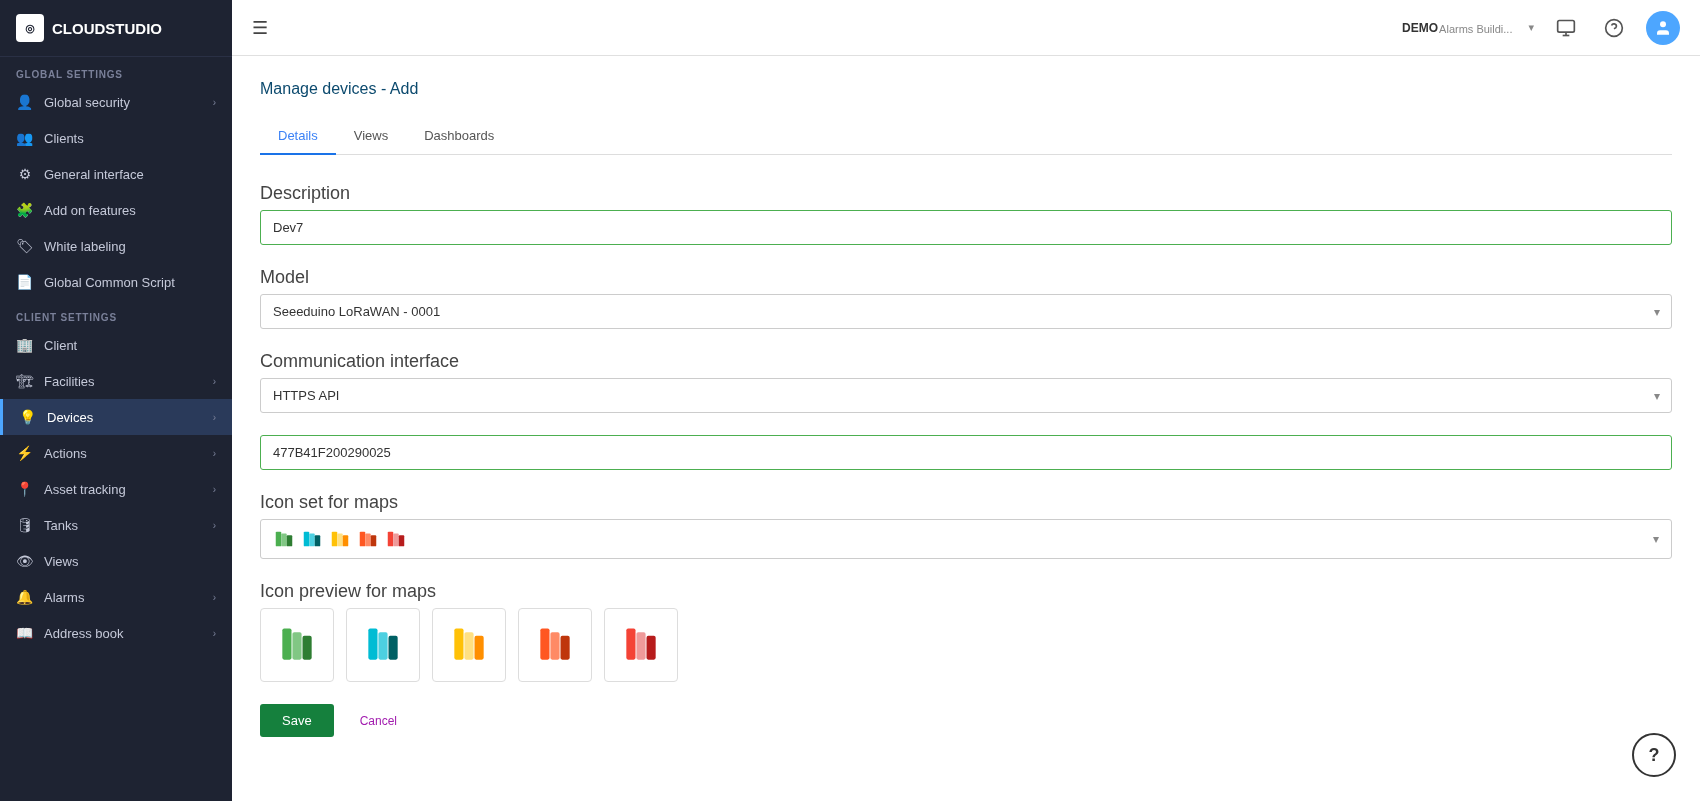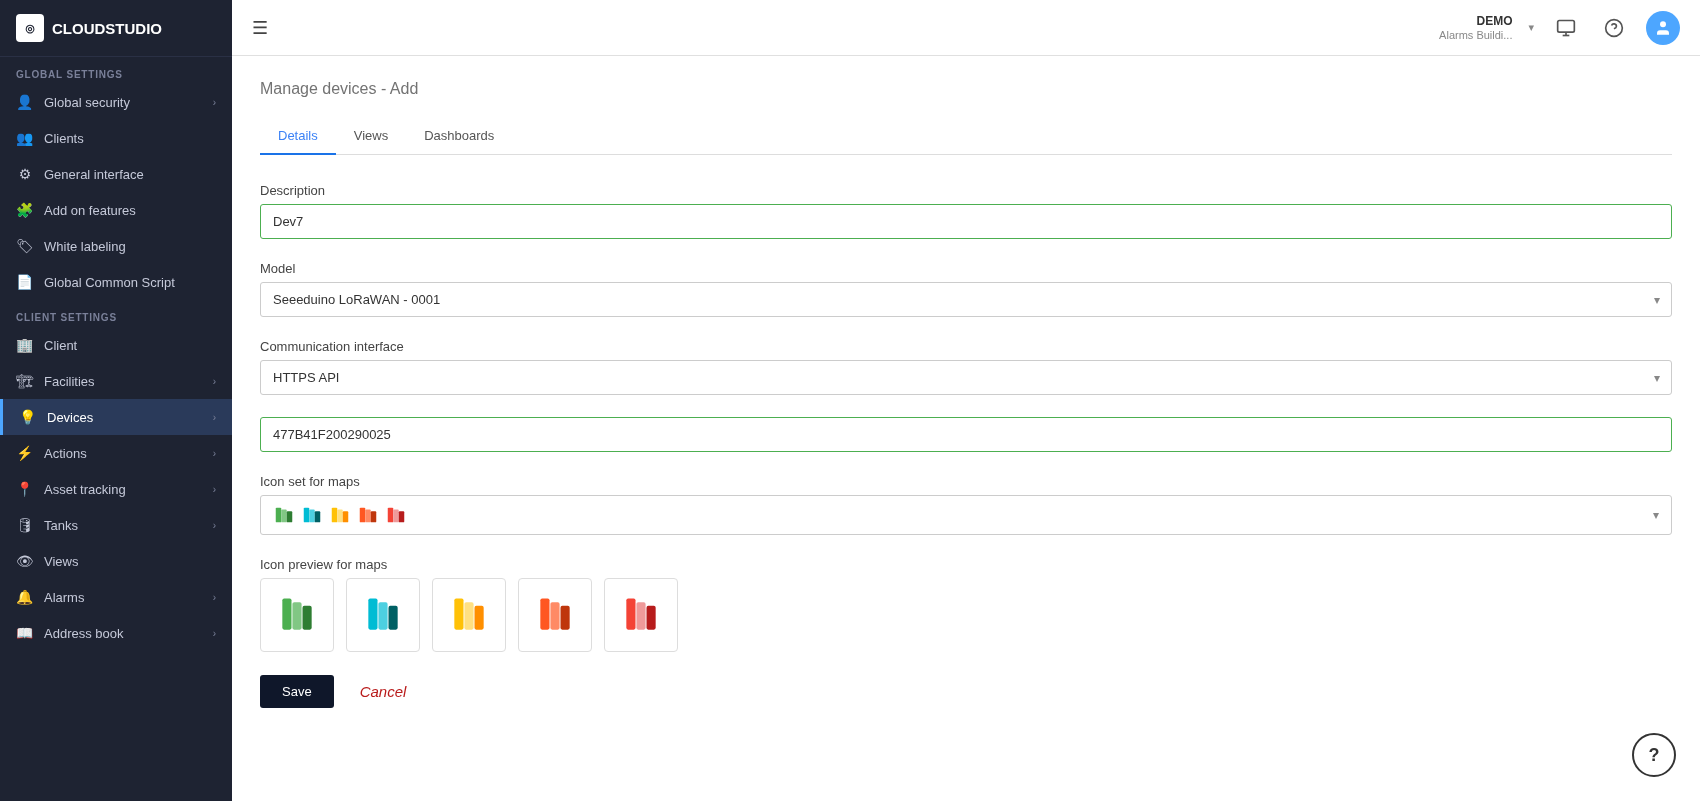--- a/index.html
+++ b/index.html
@@ -98,21 +98,21 @@
       color: #444;
     }
     .topbar-spacer { flex: 1; }
     .topbar-right {
       display: flex;
       align-items: center;
       gap: 16px;
     }
     .topbar-demo-info {
       display: flex;
-      flex-direction: column;
+      flex-direction: row;
       align-items: flex-end;
       font-size: 11px;
       color: #333;
       gap: 1px;
     }
     .topbar-demo-info .demo-label { font-weight: bold; font-size: 12px; }
     .topbar-demo-info .demo-sub { color: #888; font-size: 11px; }
     .topbar-icon-btn {
       width: 32px;
       height: 32px;
@@ -141,21 +141,21 @@
     
     .page-content {
       flex: 1;
       overflow-y: auto;
       padding: 24px 28px;
       background: #fff;
     }
     .page-title {
       font-size: 16px;
       font-weight: 500;
-      color: #737373;
+      color: #0c4a6e;
       margin-bottom: 20px;
     }
 
     
     .tabs {
       display: flex;
       border-bottom: 1px solid #ddd;
       margin-bottom: 28px;
       gap: 0;
     }
@@ -171,21 +171,21 @@
       color: #3b82f6;
       border-bottom: 2px solid #1a73e8;
       font-weight: 500;
     }
 
     
     .form-group {
       margin-bottom: 22px;
     }
     .form-label {
-      font-size: 13px;
+      font-size: 18px;
       color: #444;
       margin-bottom: 6px;
       display: block;
     }
     .form-input {
       width: 100%;
       padding: 9px 12px;
       font-size: 13px;
       border: 1px solid #ccc;
       border-radius: 3px;
@@ -258,37 +258,36 @@
     }
 
     
     .form-actions {
       display: flex;
       gap: 12px;
       align-items: center;
       margin-top: 10px;
     }
     .btn-save {
-      background: #0f172a;
+      background: #15803d;
       color: #fff;
       border: none;
       padding: 9px 22px;
       font-size: 13px;
       border-radius: 3px;
       cursor: pointer;
     }
     .btn-cancel {
       background: transparent;
-      color: #b91c1c;
+      color: #a21caf;
       border: none;
       padding: 9px 14px;
-      font-size: 15px;
+      font-size: 12px;
       cursor: pointer;
       border-radius: 3px;
-      font-style: italic;
     }
 
     
     .help-fab {
       position: fixed;
       bottom: 24px;
       right: 24px;
       width: 44px;
       height: 44px;
       border-radius: 50%;

